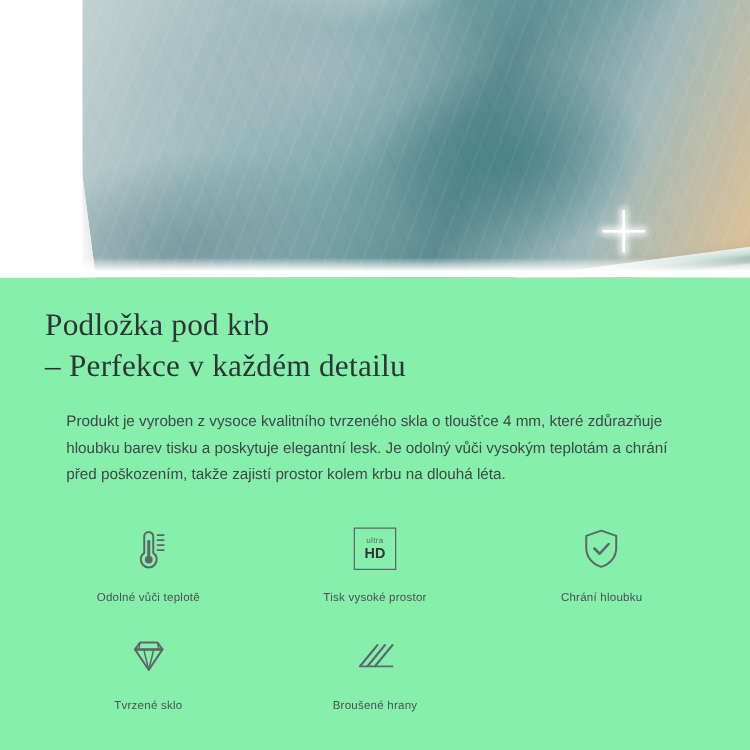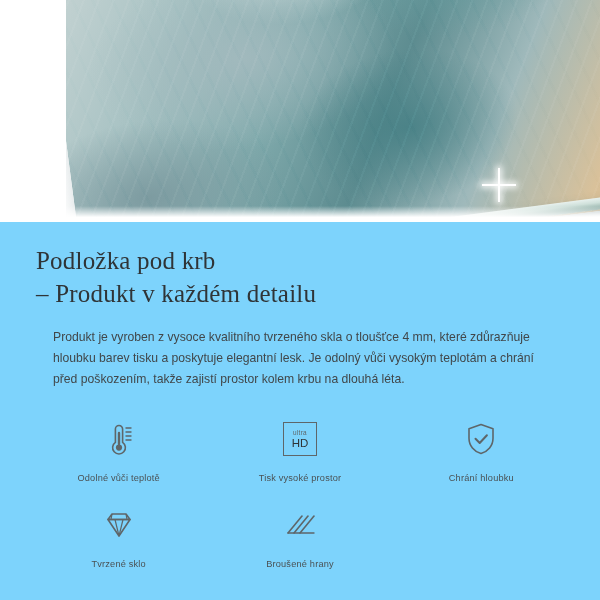--- a/index.html
+++ b/index.html
@@ -10,21 +10,21 @@
     width: 600px;
     height: 600px;
     background: #ffffff;
     font-family: "Liberation Sans", sans-serif;
     overflow: hidden;
   }
   .page {
     position: relative;
     width: 600px;
     height: 600px;
-    background: #7dd3fc;
+    background: #86efac;
   }
 
   
   .hero {
     position: relative;
     width: 600px;
     height: 222px;
     overflow: hidden;
     background: #ffffff;
   }
@@ -170,42 +170,42 @@
     box-sizing: border-box;
   }
   .ultrahd .u1 {
     font-size: 6.4px;
     color: #5e6669;
     letter-spacing: 0.3px;
     line-height: 8px;
   }
   .ultrahd .u2 {
     font-size: 11.5px;
-    font-weight: normal;
+    font-weight: bold;
     color: #2f3437;
     line-height: 12px;
   }
 </style>
 </head>
 <body>
 
 <div class="page">
 
   <div class="hero">
     <div class="hero-art"></div>
     <div class="glass-edge"></div>
     <div class="hero-mask-left"></div>
     <div class="hero-mask-bottom"></div>
     <div class="sparkle"></div>
   </div>
 
   <div class="content">
     <h1 class="headline">
       <span>Podložka pod krb</span>
-      <span class="l2">– Produkt v každém detailu</span>
+      <span class="l2">– Perfekce v každém detailu</span>
     </h1>
     <p class="body-copy">Produkt je vyroben z vysoce kvalitního tvrzeného skla o tloušťce 4 mm, které zdůrazňuje hloubku barev tisku a poskytuje elegantní lesk. Je odolný vůči vysokým teplotám a chrání před poškozením, takže zajistí prostor kolem krbu na dlouhá léta.</p>
   </div>
 
   <div class="features">
 
     <div class="feature">
       <div class="feature-icon">
         <svg width="44" height="44" viewBox="0 0 44 44" fill="none" stroke="#5e6669" stroke-width="1.6" stroke-linecap="round">
           <path d="M22 8.5a3.6 3.6 0 0 1 3.6 3.6v13.2a6.4 6.4 0 1 1-7.2 0V12.1A3.6 3.6 0 0 1 22 8.5z"></path>

